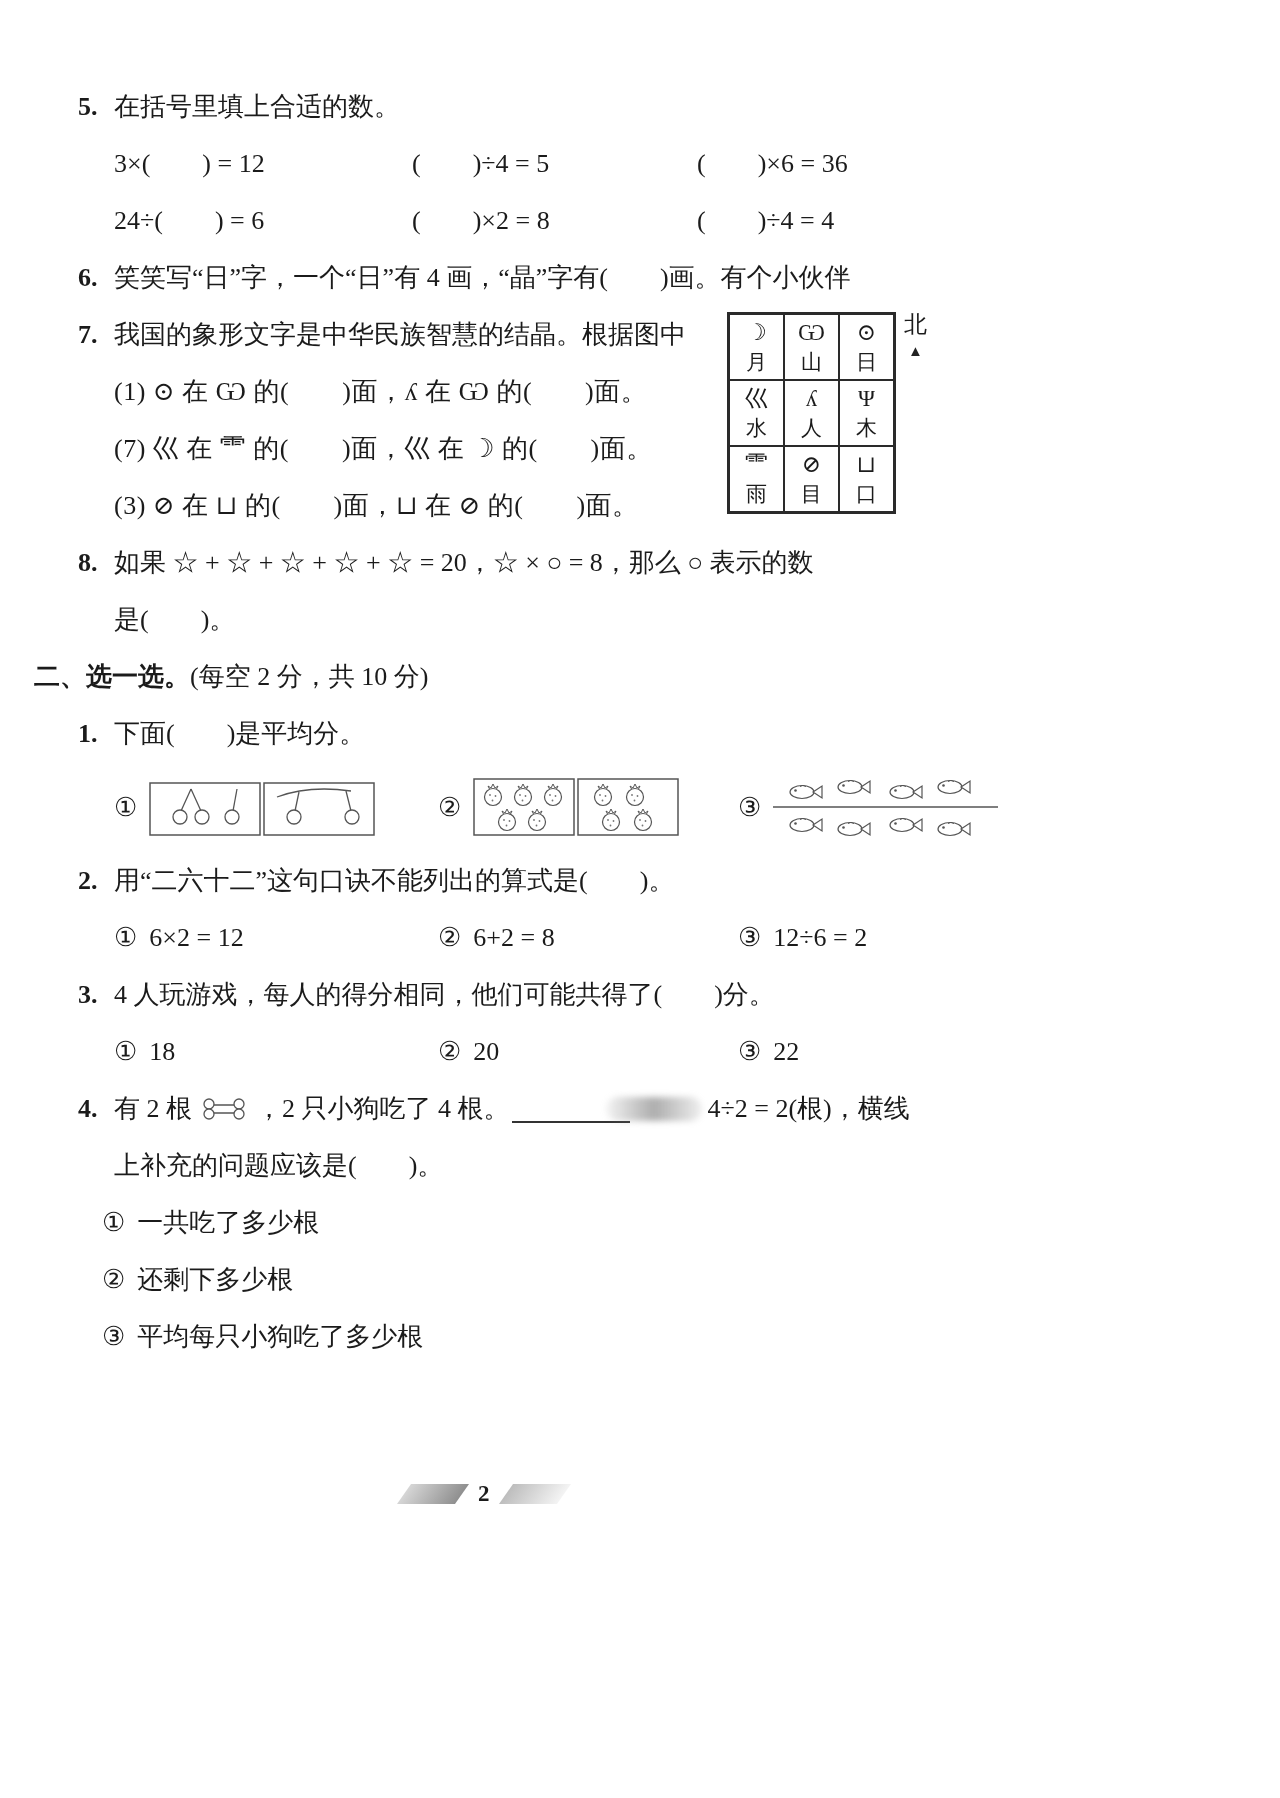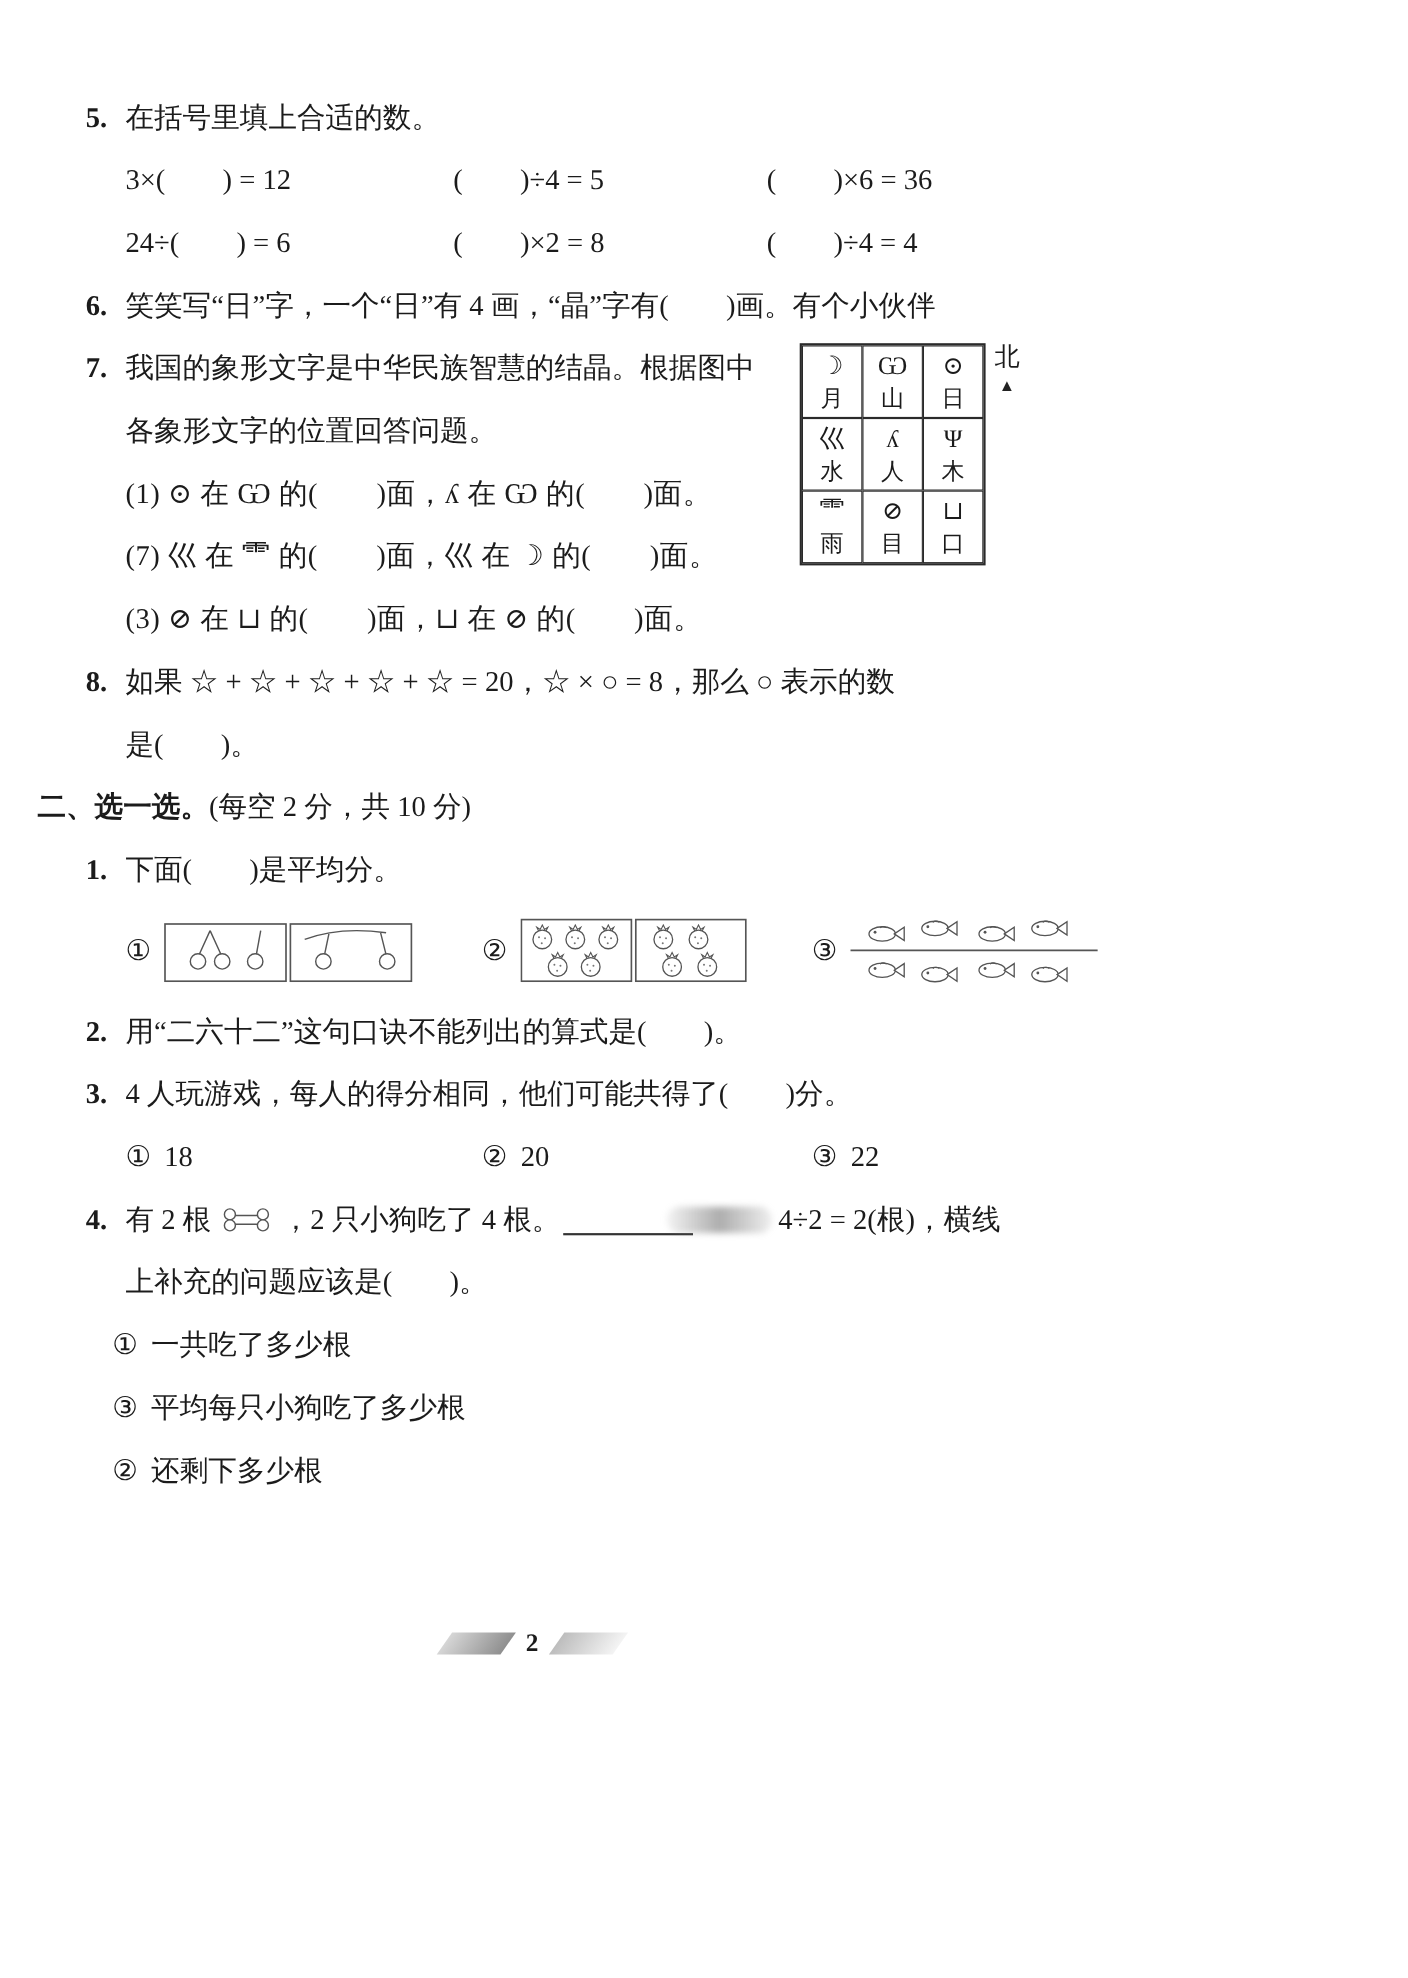--- a/index.html
+++ b/index.html
@@ -102,21 +102,20 @@
         <span class="qnum">6.</span>
         <span>笑笑写“日”字，一个“日”有 4 画，“晶”字有(　　)画。有个小伙伴</span>
       </div>
     </section>
 
     <section class="q7wrap">
       <div class="qline">
         <span class="qnum">7.</span>
         <span>我国的象形文字是中华民族智慧的结晶。根据图中</span>
       </div>
-      <div class="cont">各象形文字的位置回答问题。</div>
       <div class="subline">(1) ⊙ 在 Ѡ 的(　　)面，ʎ 在 Ѡ 的(　　)面。</div>
       <div class="subline">(7) 巛 在 ⻗ 的(　　)面，巛 在 ☽ 的(　　)面。</div>
       <div class="subline">(3) ⊘ 在 ⊔ 的(　　)面，⊔ 在 ⊘ 的(　　)面。</div>
 
       <div class="figure7">
         <div class="pictgrid">
           <div class="pictcell">
             <div class="pict">☽</div>
             <div class="pchar">月</div>
           </div>
@@ -228,20 +227,25 @@
           </svg>
         </div>
       </div>
     </section>
 
     <section>
       <div class="qline">
         <span class="qnum">2.</span>
         <span>用“二六十二”这句口诀不能列出的算式是(　　)。</span>
       </div>
+      <div class="optrow">
+        <span class="optcol1"><span class="optlabel">①</span><span>6×2 = 12</span></span>
+        <span class="optcol2"><span class="optlabel">②</span><span>6+2 = 8</span></span>
+        <span><span class="optlabel">③</span><span>12÷6 = 2</span></span>
+      </div>
     </section>
 
     <section>
       <div class="qline">
         <span class="qnum">3.</span>
         <span>4 人玩游戏，每人的得分相同，他们可能共得了(　　)分。</span>
       </div>
       <div class="optrow">
         <span class="optcol1"><span class="optlabel">①</span><span>18</span></span>
         <span class="optcol2"><span class="optlabel">②</span><span>20</span></span>
@@ -261,22 +265,22 @@
           <circle cx="39" cy="7" r="5" fill="#ffffff" stroke="#555" stroke-width="1.3"></circle>
           <circle cx="39" cy="17" r="5" fill="#ffffff" stroke="#555" stroke-width="1.3"></circle>
         </svg>
         <span>，2 只小狗吃了 4 根。</span>
         <span class="blank"></span>
         <span class="smudge"></span>
         <span>4÷2 = 2(根)，横线</span>
       </div>
       <div class="cont">上补充的问题应该是(　　)。</div>
       <div class="optline"><span class="optlabel">①</span><span>一共吃了多少根</span></div>
+      <div class="optline"><span class="optlabel">②</span><span>还剩下多少根</span></div>
       <div class="optline"><span class="optlabel">③</span><span>平均每只小狗吃了多少根</span></div>
-      <div class="optline"><span class="optlabel">②</span><span>还剩下多少根</span></div>
     </section>
 
   </div>
 
   <div class="footer">
     <span class="stripe s1"></span>
     <span class="pageno">2</span>
     <span class="stripe s2"></span>
   </div>
 </div>

